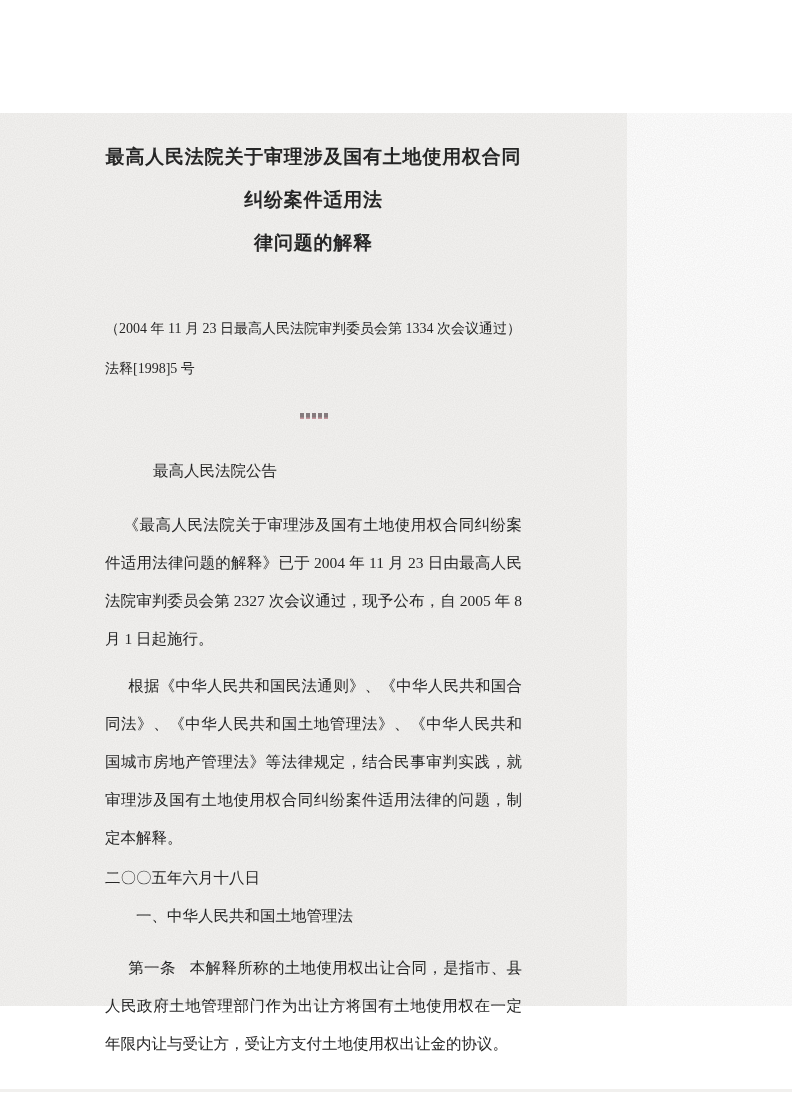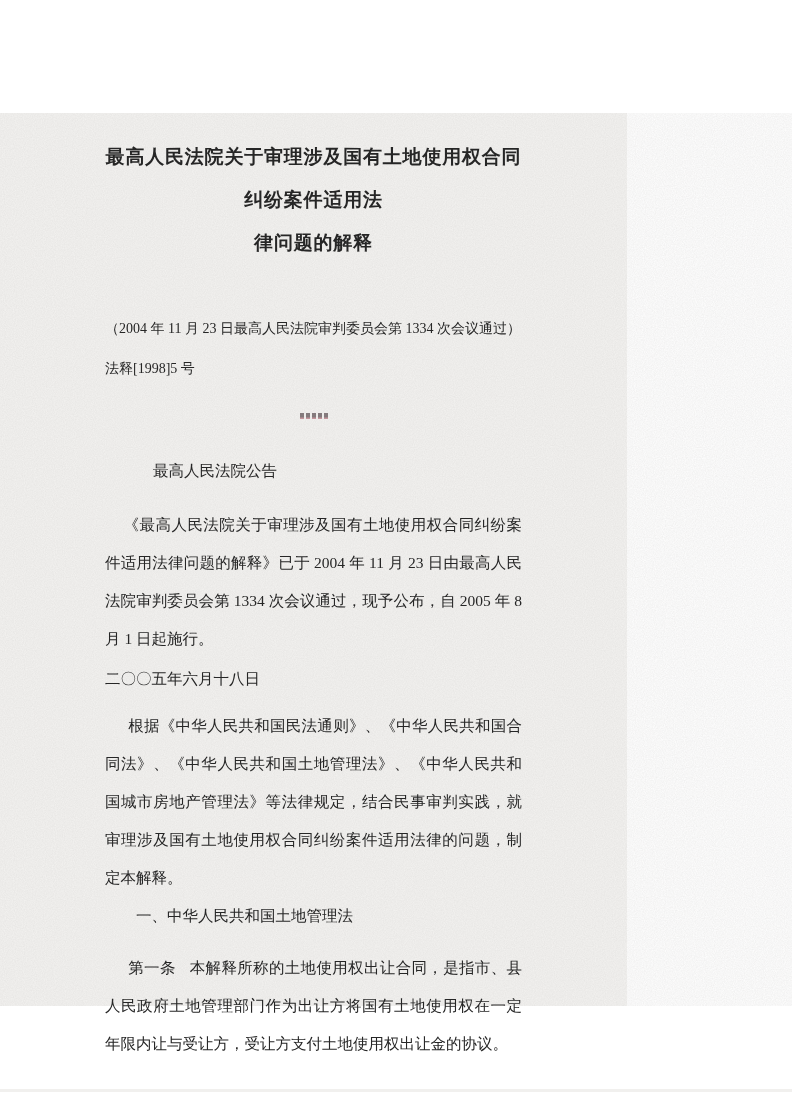--- a/index.html
+++ b/index.html
@@ -99,25 +99,25 @@
     <div class="title-line">律问题的解释</div>
 
     <div class="meta-line meeting-note">（2004 年 11 月 23 日最高人民法院审判委员会第 1334 次会议通过）</div>
 
     <div class="meta-line doc-number">法释[1998]5 号</div>
 
     <div class="dots-row"><span class="sep-dot" style="background: linear-gradient(rgb(132, 122, 124) 60%, rgb(212, 154, 162));"></span><span class="sep-dot" style="background: linear-gradient(rgb(132, 122, 124) 60%, rgb(212, 154, 162));"></span><span class="sep-dot" style="background: linear-gradient(rgb(132, 122, 124) 60%, rgb(212, 154, 162));"></span><span class="sep-dot" style="background: linear-gradient(rgb(132, 122, 124) 60%, rgb(212, 154, 162));"></span><span class="sep-dot" style="background: linear-gradient(rgb(132, 122, 124) 60%, rgb(212, 154, 162));"></span></div>
 
     <div class="announcement-heading">最高人民法院公告</div>
 
-    <div class="body-par par-announce">《最高人民法院关于审理涉及国有土地使用权合同纠纷案件适用法律问题的解释》已于 2004 年 11 月 23 日由最高人民法院审判委员会第 1334 次会议通过，现予公布，自 2005 年 8 月 1 日起施行。</div>
+    <div class="body-par par-announce">《最高人民法院关于审理涉及国有土地使用权合同纠纷案件适用法律问题的解释》已于 2004 年 11 月 23 日由最高人民法院审判委员会第 2327 次会议通过，现予公布，自 2005 年 8 月 1 日起施行。</div>
+
+    <div class="body-par par-preamble">根据《中华人民共和国民法通则》、《中华人民共和国合同法》、《中华人民共和国土地管理法》、《中华人民共和国城市房地产管理法》等法律规定，结合民事审判实践，就审理涉及国有土地使用权合同纠纷案件适用法律的问题，制定本解释。</div>
 
     <div class="body-par date-line">二〇〇五年六月十八日</div>
-
-    <div class="body-par par-preamble">根据《中华人民共和国民法通则》、《中华人民共和国合同法》、《中华人民共和国土地管理法》、《中华人民共和国城市房地产管理法》等法律规定，结合民事审判实践，就审理涉及国有土地使用权合同纠纷案件适用法律的问题，制定本解释。</div>
 
     <div class="section-heading">一、中华人民共和国土地管理法</div>
 
     <div class="body-par par-article">
       <span class="article-label">第一条</span><span>本解释所称的土地使用权出让合同，是指市、县人民政府土地管理部门作为出让方将国有土地使用权在一定年限内让与受让方，受让方支付土地使用权出让金的协议。</span>
     </div>
   </div>
 </div>
 
 <div class="next-page-edge"></div>

